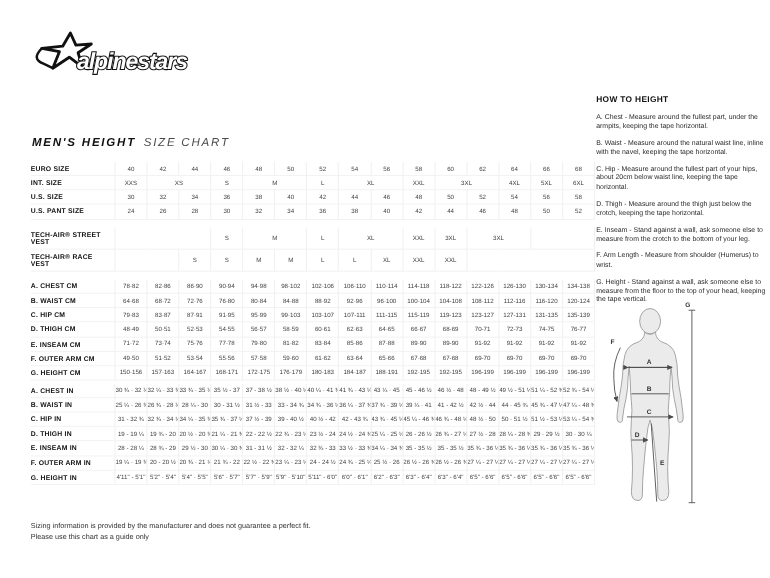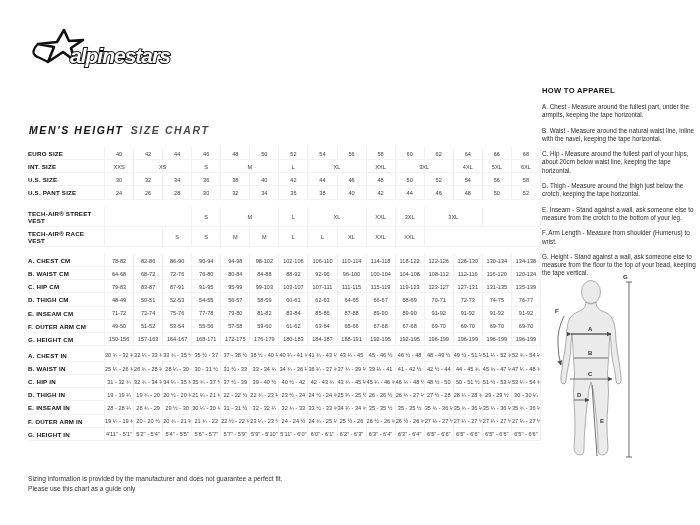--- a/index.html
+++ b/index.html
@@ -5,21 +5,21 @@
   html,body{margin:0;padding:0;background:#fff;}
   .canvas{position:relative;width:700px;height:525px;background:#ffffff;overflow:hidden;
           font-family:"Liberation Sans", sans-serif;color:#1a1a1a;}
 
   
   .logo{position:absolute;left:26px;top:28px;width:145px;height:52px;}
 
   
   .title{position:absolute;left:29px;top:124px;font-size:10.5px;font-style:italic;letter-spacing:1.6px;white-space:nowrap;}
   .title .main{font-weight:bold;color:#111;}
-  .title .sub{font-weight:bold;color:#4a4a4a;margin-left:7px;text-align:right;}
+  .title .sub{font-weight:normal;color:#4a4a4a;margin-left:7px;text-align:right;}
 
   
   .tablewrap{position:absolute;left:28px;top:147px;width:513px;}
   table.sizes{border-collapse:collapse;table-layout:fixed;width:513px;}
   table.sizes td{font-size:5.6px;color:#3d3d3d;text-align:center;padding:3px 0 2px 0;
                  border-right:1px solid #f1f1f1;border-bottom:1px solid #f3f3f3;
                  white-space:nowrap;overflow:hidden;}
   table.sizes td.rlabel{width:74px;text-align:left;font-size:6.2px;font-weight:bold;color:#111;
                         letter-spacing:.2px;border-right:1px solid #f1f1f1;padding-right:2px;
                         white-space:normal;line-height:1.15;}
@@ -410,21 +410,21 @@
             <td colspan="1">6'5" - 6'6"</td>
             <td colspan="1">6'5" - 6'6"</td>
             <td colspan="1">6'5" - 6'6"</td>
             <td colspan="1">6'5" - 6'6"</td>
           </tr>
         </tbody>
     </table>
   </div>
 
   <div class="measure">
-    <h3>HOW TO APPAREL</h3>
+    <h3>HOW TO HEIGHT</h3>
     <div>
         <p>A. Chest - Measure around the fullest part, under the armpits, keeping the tape horizontal.</p>
         <p>B. Waist - Measure around the natural waist line, inline with the navel, keeping the tape horizontal.</p>
         <p>C. Hip - Measure around the fullest part of your hips, about 20cm below waist line, keeping the tape horizontal.</p>
         <p>D. Thigh - Measure around the thigh just below the crotch, keeping the tape horizontal.</p>
         <p>E. Inseam - Stand against a wall, ask someone else to measure from the crotch to the bottom of your leg.</p>
         <p>F. Arm Length - Measure from shoulder (Humerus) to wrist.</p>
         <p>G. Height - Stand against a wall, ask someone else to measure from the floor to the top of your head, keeping the tape vertical.</p>
       </div>
   </div>

